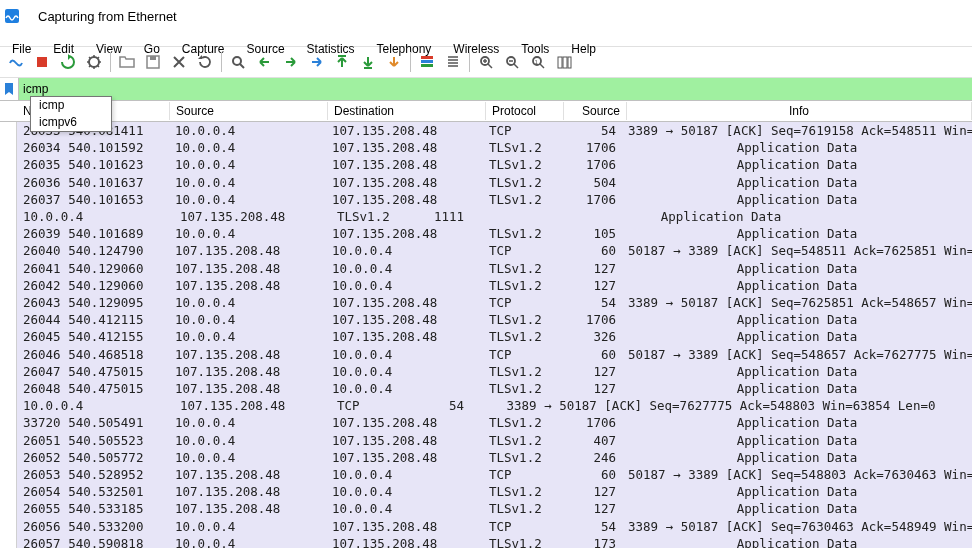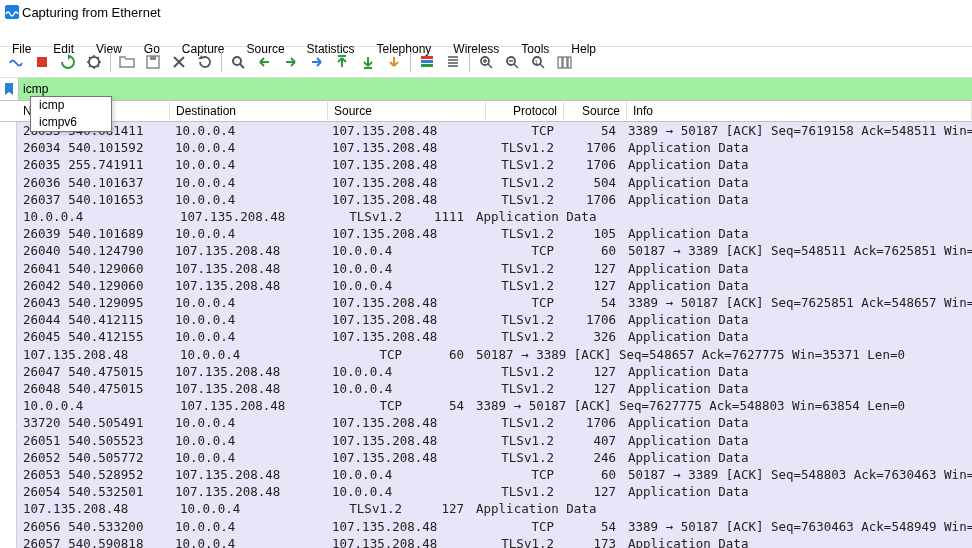--- a/index.html
+++ b/index.html
@@ -9,23 +9,23 @@
   height: 548px;
   font-family: "Segoe UI", Tahoma, sans-serif;
   font-size: 12px;
   background: #ffffff;
   color: #000;
   overflow: hidden;
 }
 .titlebar {
   height: 24px;
   display: flex;
-  align-items: center;
+  align-items: flex-end;
   padding: 0 4px;
-  gap: 2px;
+  gap: 18px;
   background: #fff;
 }
 .titlebar .wicon {
   width: 16px;
   height: 16px;
 }
 .title-text {
   font-size: 13px;
 }
 .menubar {
@@ -131,23 +131,23 @@
   color: #222;
   white-space: nowrap;
 }
 .prow .pcell {
   padding: 0 6px;
   overflow: hidden;
 }
 .col-no   { width: 140px; } 
 .col-src  { width: 145px; }
 .col-dst  { width: 145px; }
-.col-proto{ width: 65px; text-align: right; }
+.col-proto{ width: 65px; }
 .col-len  { width: 50px; text-align: right; }
-.col-info { flex: 1; padding-left: 4px;}
+.col-info { flex: 1; padding-left: 4px; text-align: center;}
 .leftgutter {
   width: 16px;
   min-width:16px;
   border-right: 1px solid #d0d0d0;
   background: #fff;
 }
 </style>
 </head>
 <body>
 
@@ -313,22 +313,22 @@
 
 <div class="autocomplete">
   <div class="ac-item">icmp</div>
   <div class="ac-item">icmpv6</div>
 </div>
 
 <div class="listpane">
   <div class="list-header">
     <div class="leftgutter"></div>
     <div class="hcell col-no">No.</div>
+    <div class="hcell col-src">Source</div>
     <div class="hcell col-dst">Destination</div>
-    <div class="hcell col-src">Source</div>
     <div class="hcell col-proto">Protocol</div>
     <div class="hcell col-len">Source</div>
     <div class="hcell col-info">Info</div>
   </div>
   <div class="packet-rows" id="packet-rows">
       <div class="prow">
         <div class="leftgutter"></div>
         <div class="pcell col-no">26033 540.081411</div>
         <div class="pcell col-src">10.0.0.4</div>
         <div class="pcell col-dst">107.135.208.48</div>
@@ -340,21 +340,21 @@
         <div class="leftgutter"></div>
         <div class="pcell col-no">26034 540.101592</div>
         <div class="pcell col-src">10.0.0.4</div>
         <div class="pcell col-dst">107.135.208.48</div>
         <div class="pcell col-proto">TLSv1.2</div>
         <div class="pcell col-len">1706</div>
         <div class="pcell col-info">Application Data</div>
       </div>
       <div class="prow">
         <div class="leftgutter"></div>
-        <div class="pcell col-no">26035 255.741911</div>
+        <div class="pcell col-no">26035 540.101623</div>
         <div class="pcell col-src">10.0.0.4</div>
         <div class="pcell col-dst">107.135.208.48</div>
         <div class="pcell col-proto">TLSv1.2</div>
         <div class="pcell col-len">1706</div>
         <div class="pcell col-info">Application Data</div>
       </div>
       <div class="prow">
         <div class="leftgutter"></div>
         <div class="pcell col-no">26036 540.101637</div>
         <div class="pcell col-src">10.0.0.4</div>
@@ -438,20 +438,21 @@
         <div class="leftgutter"></div>
         <div class="pcell col-no">26045 540.412155</div>
         <div class="pcell col-src">10.0.0.4</div>
         <div class="pcell col-dst">107.135.208.48</div>
         <div class="pcell col-proto">TLSv1.2</div>
         <div class="pcell col-len">326</div>
         <div class="pcell col-info">Application Data</div>
       </div>
       <div class="prow">
         <div class="leftgutter"></div>
+        <div class="pcell col-no">26046 540.468518</div>
         <div class="pcell col-src">107.135.208.48</div>
         <div class="pcell col-dst">10.0.0.4</div>
         <div class="pcell col-proto">TCP</div>
         <div class="pcell col-len">60</div>
         <div class="pcell col-info">50187 → 3389 [ACK] Seq=548657 Ack=7627775 Win=35371 Len=0</div>
       </div>
       <div class="prow">
         <div class="leftgutter"></div>
         <div class="pcell col-no">26047 540.475015</div>
         <div class="pcell col-src">107.135.208.48</div>
@@ -517,20 +518,21 @@
         <div class="leftgutter"></div>
         <div class="pcell col-no">26054 540.532501</div>
         <div class="pcell col-src">107.135.208.48</div>
         <div class="pcell col-dst">10.0.0.4</div>
         <div class="pcell col-proto">TLSv1.2</div>
         <div class="pcell col-len">127</div>
         <div class="pcell col-info">Application Data</div>
       </div>
       <div class="prow">
         <div class="leftgutter"></div>
+        <div class="pcell col-no">26055 540.533185</div>
         <div class="pcell col-src">107.135.208.48</div>
         <div class="pcell col-dst">10.0.0.4</div>
         <div class="pcell col-proto">TLSv1.2</div>
         <div class="pcell col-len">127</div>
         <div class="pcell col-info">Application Data</div>
       </div>
       <div class="prow">
         <div class="leftgutter"></div>
         <div class="pcell col-no">26056 540.533200</div>
         <div class="pcell col-src">10.0.0.4</div>

